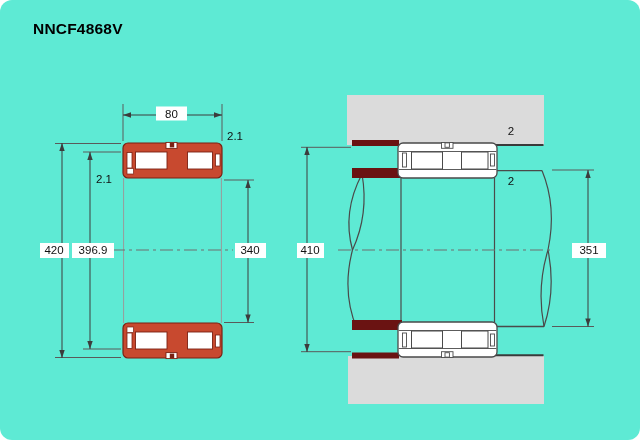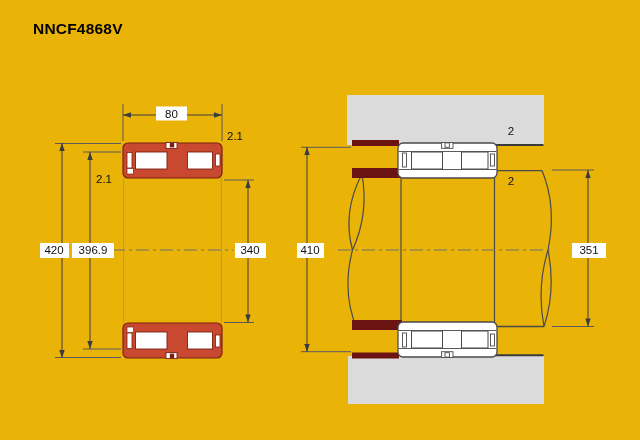--- a/index.html
+++ b/index.html
@@ -1,17 +1,17 @@
 <!DOCTYPE html>
 <html><head>
 <meta charset="utf-8">
 <style>
   html,body{margin:0;padding:0;background:#fff;}
-  #canvas{position:relative;width:640px;height:440px;background:#eab308;overflow:hidden;
-          font-family:"Liberation Sans",sans-serif;}
+  #canvas{position:relative;width:640px;height:440px;background:#5eead4;overflow:hidden;
+          font-family:"Liberation Sans",sans-serif;border-radius:12px;}
   .abs{position:absolute;}
   #title{left:33px;top:20px;font-size:15.5px;font-weight:700;color:#000;letter-spacing:.2px;}
   svg text{font-family:"Liberation Sans",sans-serif;font-size:11.5px;fill:#111;}
   .dim{stroke:#3c3c3c;stroke-width:1;fill:none;}
   .ext{stroke:#5a5a5a;stroke-width:1;fill:none;}
   .arr{fill:#3c3c3c;stroke:none;}
   .cl{stroke:#6e6e6e;stroke-width:1;fill:none;stroke-dasharray:13 4 3 4;}
   .halo{fill:#ffffff;stroke:none;}
   .out{stroke:#4a4a4a;fill:none;}
 </style>

